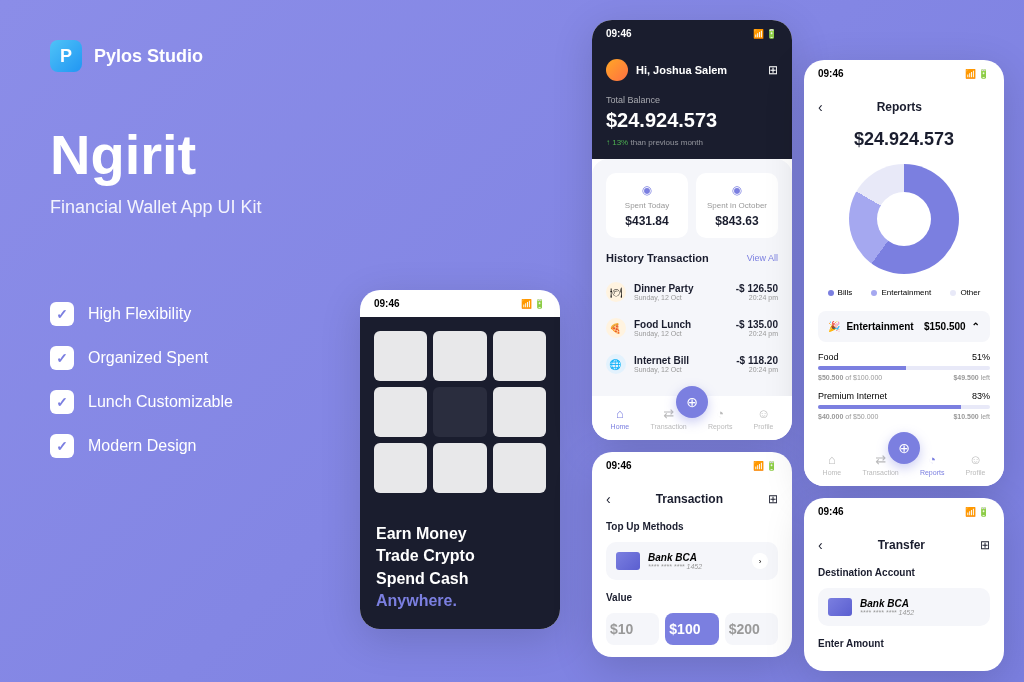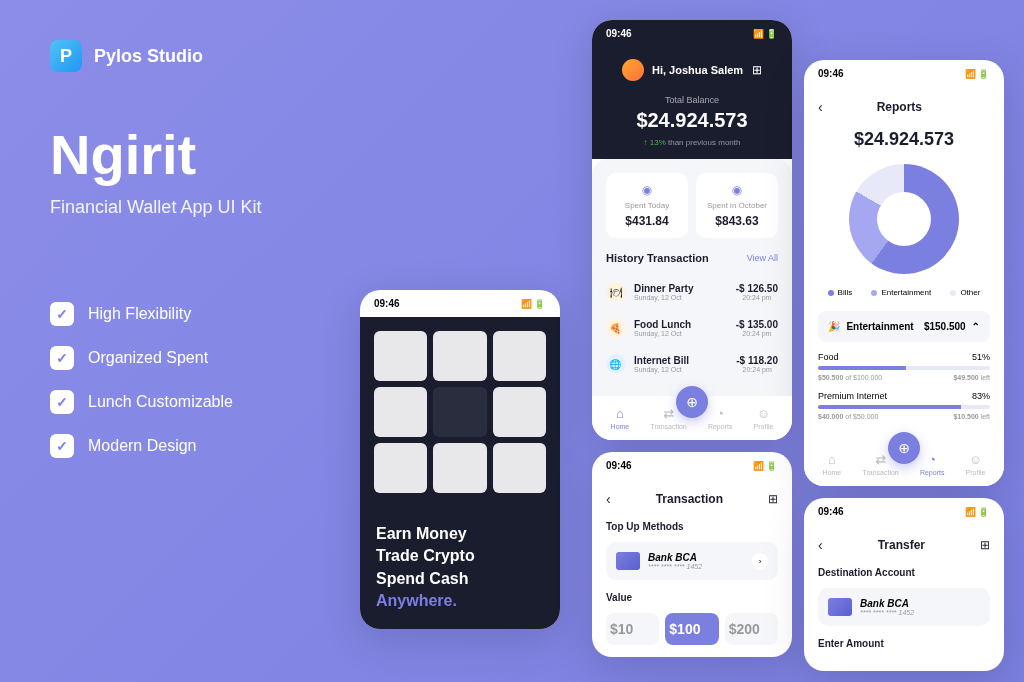--- a/index.html
+++ b/index.html
@@ -21,21 +21,21 @@
 
 .phones { position: absolute; right: 20px; top: 20px; display: flex; gap: 12px; }
 .phone-col { display: flex; flex-direction: column; gap: 12px; }
 .phone { background: white; border-radius: 20px; width: 200px; overflow: hidden; box-shadow: 0 10px 40px rgba(0,0,0,0.15); }
 .phone-dark { background: #1a1d2e; }
 .status-bar { display: flex; justify-content: space-between; align-items: center; padding: 8px 14px; font-size: 10px; font-weight: 600; }
 .status-dark { color: white; }
 .status-light { color: #000; }
 .signal-icons { display: flex; gap: 4px; font-size: 9px; }
 
-.phone1-header { padding: 12px 30px; color: white; text-align: center; }
+.phone1-header { padding: 12px 14px; color: white; }
 .greeting-row { display: flex; justify-content: space-between; align-items: center; margin-bottom: 14px; }
 .greeting { display: flex; align-items: center; gap: 8px; }
 .avatar { width: 22px; height: 22px; border-radius: 50%; background: linear-gradient(135deg, #FFA726, #FF7043); }
 .greeting-text { font-size: 11px; font-weight: 600; }
 .qr-icon { font-size: 12px; }
 .balance-label { font-size: 9px; color: rgba(255,255,255,0.6); margin-bottom: 4px; }
 .balance-value { font-size: 20px; font-weight: 700; margin-bottom: 6px; }
 .balance-change { font-size: 8px; }
 .change-pct { color: #4CAF50; }
 .change-text { color: rgba(255,255,255,0.5); }
@@ -50,21 +50,21 @@
 .history-header { display: flex; justify-content: space-between; align-items: center; margin-bottom: 10px; }
 .history-title { font-size: 11px; font-weight: 700; color: #1a1d2e; }
 .view-all { font-size: 9px; color: #7B7FE0; }
 
 .tx-item { display: flex; justify-content: space-between; align-items: center; padding: 8px 0; }
 .tx-left { display: flex; align-items: center; gap: 8px; }
 .tx-icon { width: 20px; height: 20px; border-radius: 50%; background: #FFF3E0; display: flex; align-items: center; justify-content: center; font-size: 10px; }
 .tx-info { display: flex; flex-direction: column; }
 .tx-name { font-size: 10px; font-weight: 600; color: #1a1d2e; }
 .tx-date { font-size: 7px; color: #999; }
-.tx-right { text-align: center; }
+.tx-right { text-align: right; }
 .tx-amount { font-size: 10px; font-weight: 700; color: #1a1d2e; }
 .tx-time { font-size: 7px; color: #999; }
 
 .bottom-nav { display: flex; justify-content: space-around; align-items: center; padding: 10px 8px; background: white; position: relative; }
 .nav-item { display: flex; flex-direction: column; align-items: center; gap: 2px; font-size: 7px; color: #bbb; }
 .nav-item.active { color: #7B7FE0; }
 .nav-icon { font-size: 13px; }
 .nav-fab { position: absolute; left: 50%; top: -10px; transform: translateX(-50%); width: 32px; height: 32px; border-radius: 50%; background: #7B7FE0; display: flex; align-items: center; justify-content: center; color: white; font-size: 14px; box-shadow: 0 4px 12px rgba(123,127,224,0.4); }
 
 .phone2-header { padding: 12px 14px; }

